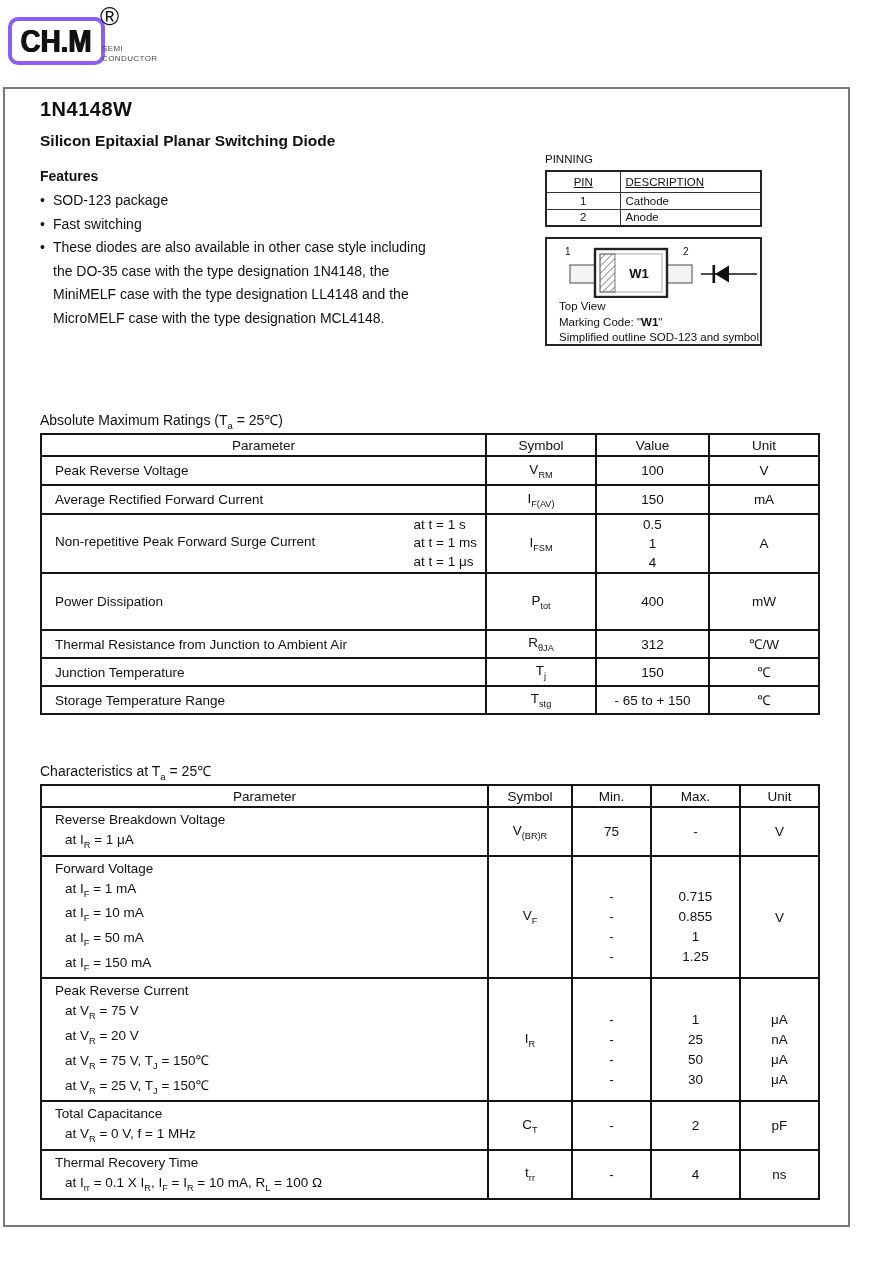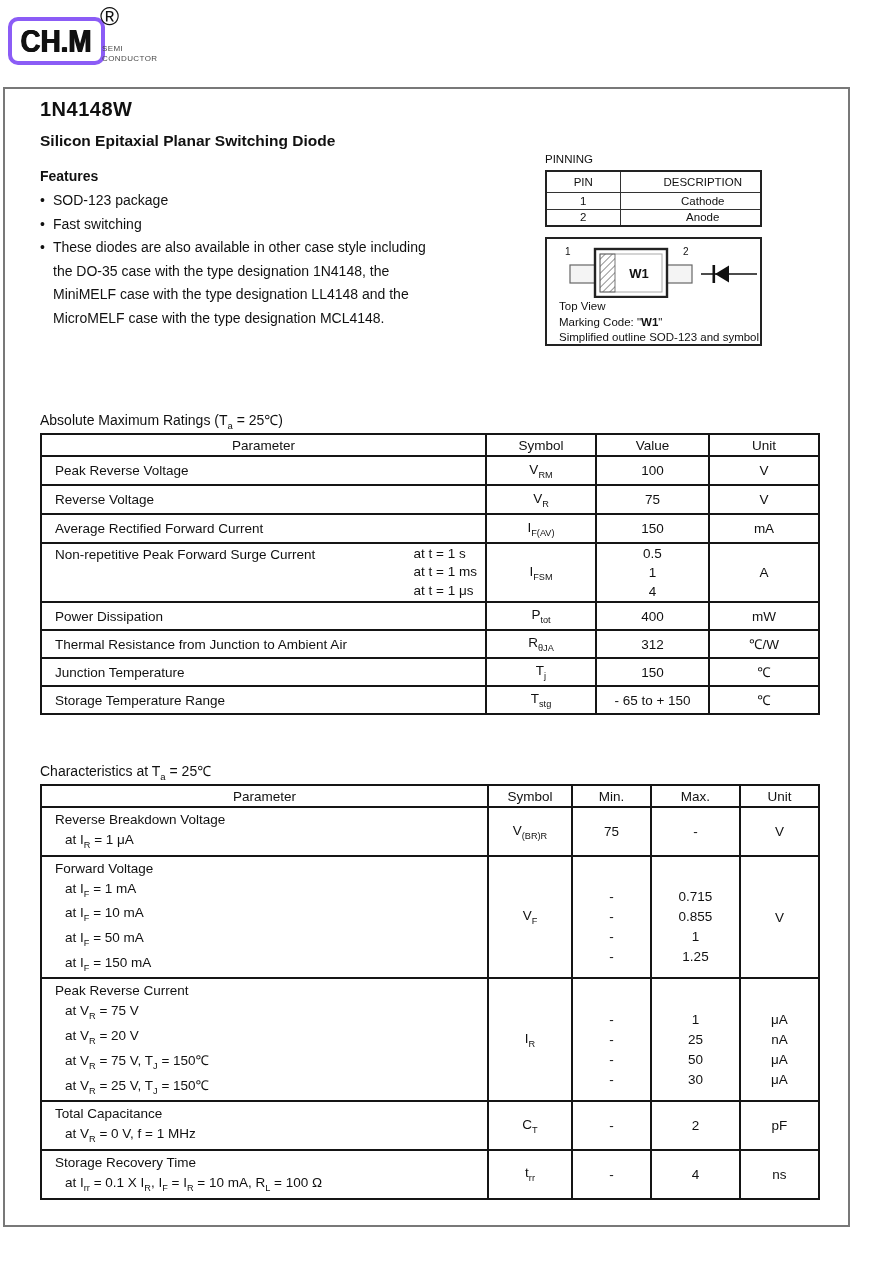--- a/index.html
+++ b/index.html
@@ -43,23 +43,23 @@
   
   .features { left:40px; top:189px; width:392px; font-size:14px; }
   .feature-item { position:relative; padding-left:13px; line-height:23.5px; }
   .feature-item::before { content:"\2022"; position:absolute; left:0; }
 
   
   .pinning-label { left:545px; top:153px; font-size:11.5px; }
   .pin-table-wrap { left:545px; top:170px; }
   .pin-table { border-collapse:collapse; table-layout:fixed; width:217px; border:2px solid #222; }
   .pin-table th, .pin-table td { border:1px solid #333; font-size:11.5px; font-weight:normal; text-align:center; }
-  .pin-table th { height:21px; }
+  .pin-table th { height:21px;text-decoration:underline; }
   .pin-table td { height:17px; }
-  .pin-table .left { text-align:center; padding-left:25px; }
+  .pin-table .left { text-align:left; padding-left:5px; }
 
   
   .package-box { left:545px; top:237px; width:217px; height:109px; border:2px solid #222; }
   .pkg-svg { position:absolute; left:6px; top:3px; }
   .pkg-captions { position:absolute; left:12px; top:60px; font-size:11.5px; line-height:15.5px; }
 
   
   .data-table { border-collapse:collapse; table-layout:fixed; background:#fff; }
   .data-table th, .data-table td { border:2px solid #151515; font-size:13.5px; font-weight:normal; text-align:center; vertical-align:middle; }
   .data-table thead th { height:22px; }
@@ -74,21 +74,21 @@
 
   .char-table tbody tr:nth-child(1) { height:44px; }
   .char-table tbody tr:nth-child(2) { height:100px; }
   .char-table tbody tr:nth-child(3) { height:100px; }
   .char-table tbody tr:nth-child(4) { height:44px; }
   .char-table tbody tr:nth-child(5) { height:42px; }
 
   .cell-param { text-align:left !important; padding:0 4px 0 13px; }
   .cell-param.top { vertical-align:top; padding-top:2px; }
   .param-flex { display:flex; justify-content:space-between; align-items:flex-start; }
-  .amr-table .param-title { line-height:18.5px; padding-top:1px; }
+  .amr-table .param-title { line-height:18.5px; padding-top:17px; }
   .cond-right { text-align:left; padding-right:4px; }
   .amr-table .cond-line { line-height:18.5px; }
   .char-table .param-title { line-height:20px; }
   .char-table .cond-line.indent { padding-left:10px; line-height:20px; }
   .vstack { vertical-align:top; }
   .amr-table .vline { line-height:18.5px; padding-top:0.5px; }
   .char-table .vstack.offset { padding-top:20px; }
   .char-table .vline { line-height:20px; }
 
   
@@ -193,26 +193,20 @@
       </tr>
     </thead>
     <tbody>
         <tr>
           <td class="cell-param">Peak Reverse Voltage</td>
           <td>V<sub>RM</sub></td>
           <td>100</td>
           <td>V</td>
         </tr>
         <tr>
-          <td class="cell-param">Reverse Voltage</td>
-          <td>V<sub>R</sub></td>
-          <td>75</td>
-          <td>V</td>
-        </tr>
-        <tr>
           <td class="cell-param">Average Rectified Forward Current</td>
           <td>I<sub>F(AV)</sub></td>
           <td>150</td>
           <td>mA</td>
         </tr>
         <tr>
           <td class="cell-param">
             <div class="param-flex">
               <div class="param-title">Non-repetitive Peak Forward Surge Current</div>
               <div class="cond-right">
@@ -344,21 +338,21 @@
             <div class="param-title">Total Capacitance</div>
             <div class="cond-line indent">at V<sub>R</sub> = 0 V, f = 1 MHz</div>
           </td>
           <td>C<sub>T</sub></td>
           <td>-</td>
           <td>2</td>
           <td>pF</td>
         </tr>
         <tr>
           <td class="cell-param top">
-            <div class="param-title">Storage Recovery Time</div>
+            <div class="param-title">Thermal Recovery Time</div>
             <div class="cond-line indent">at I<sub>rr</sub> = 0.1 X I<sub>R</sub>, I<sub>F</sub> = I<sub>R</sub> = 10 mA, R<sub>L</sub> = 100 Ω</div>
           </td>
           <td>t<sub>rr</sub></td>
           <td>-</td>
           <td>4</td>
           <td>ns</td>
         </tr>
       </tbody>
   </table>
 </div>

